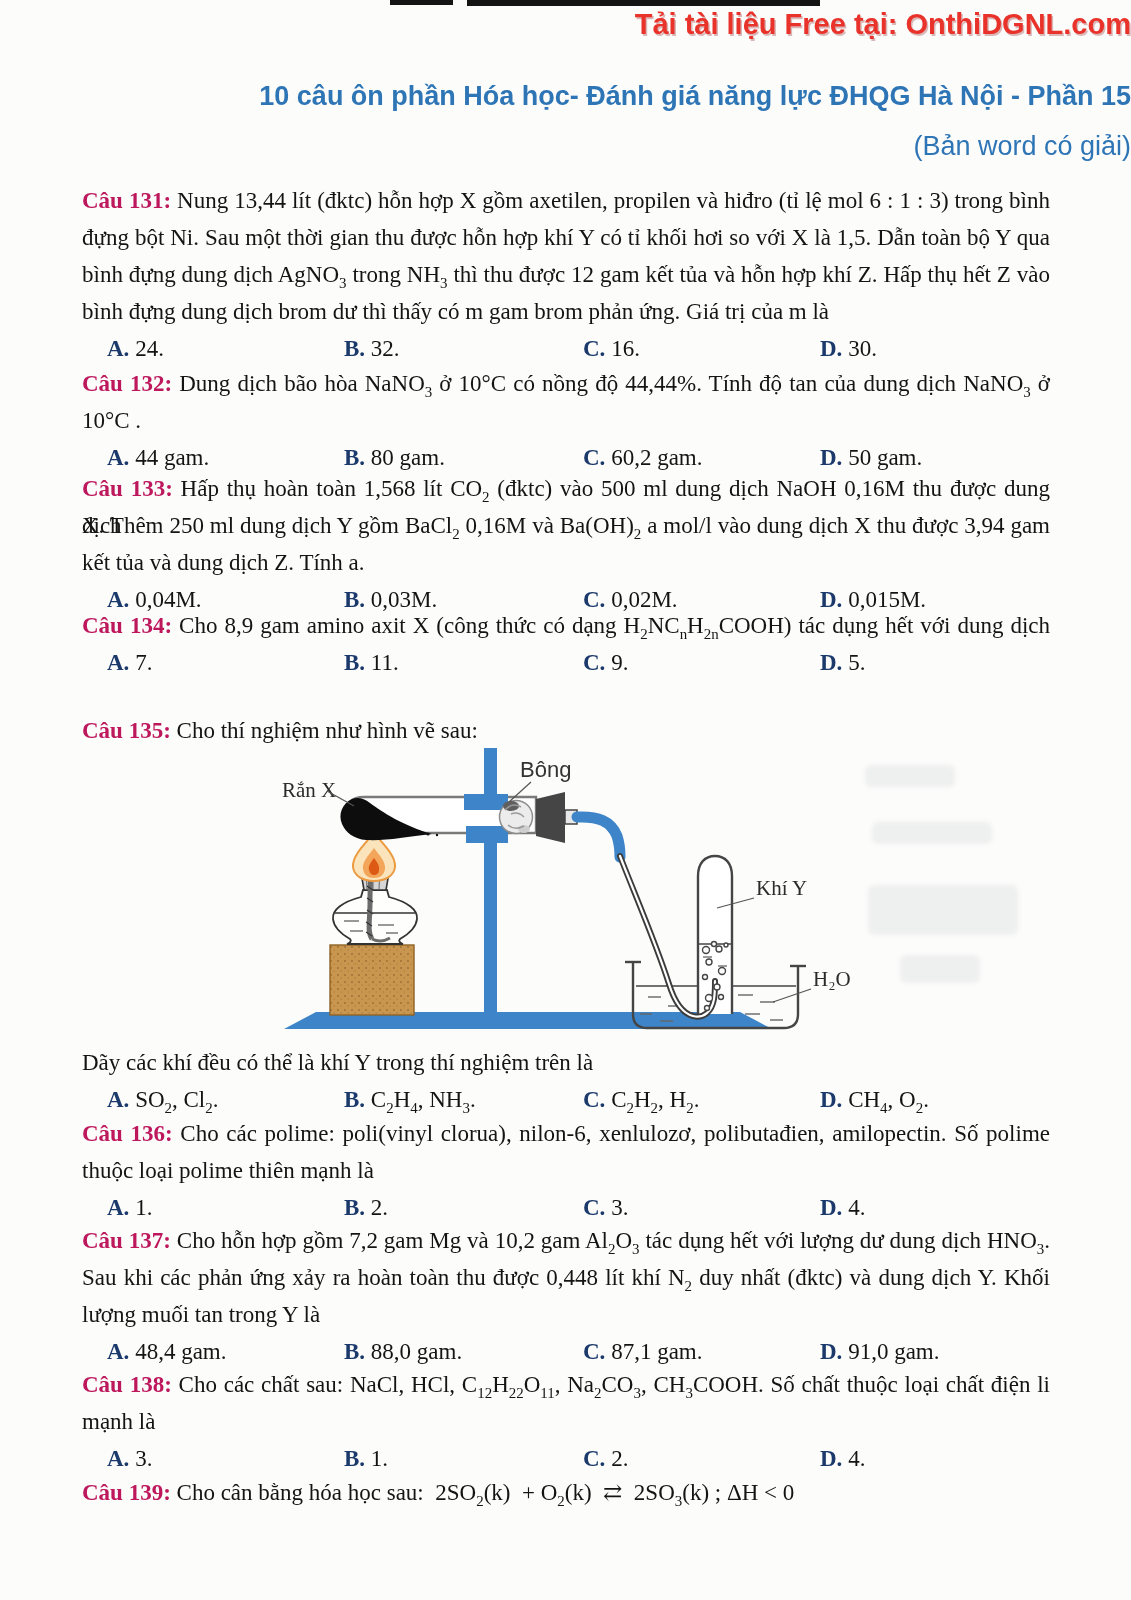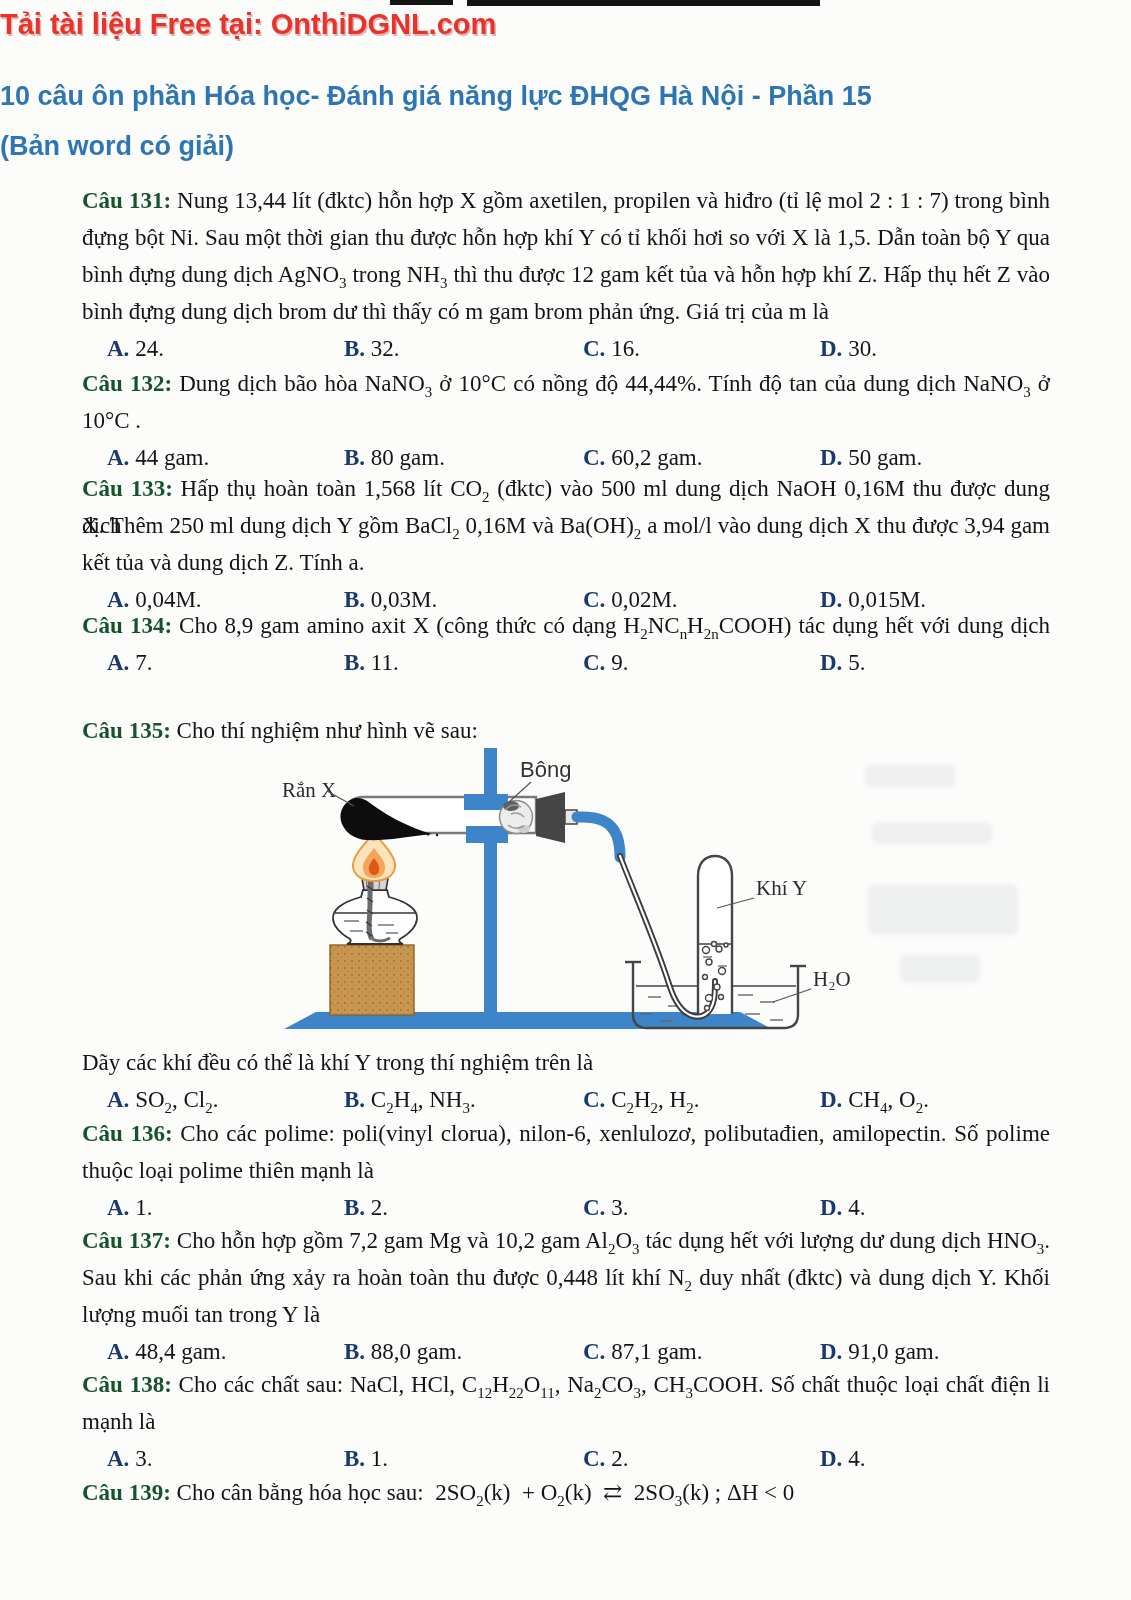--- a/index.html
+++ b/index.html
@@ -4,38 +4,38 @@
 <style>
   html,body{margin:0;padding:0;}
   body{background:#e9e9e9;}
   .page{
     position:relative; width:1131px; height:1600px; margin:0 auto;
     background:#fcfcfb; overflow:hidden;
     font-family:"Liberation Serif","DejaVu Serif","DejaVu Sans",serif;
     color:#141414;
   }
   .topstrip{position:absolute;top:0;height:5px;background:#141414;}
-  .center{position:absolute;left:0;width:100%;text-align:left;white-space:nowrap;}
+  .center{position:absolute;left:0;width:100%;text-align:right;white-space:nowrap;}
   .promo{
     top:8px; font-family:"Liberation Sans","DejaVu Sans",sans-serif;
     font-weight:bold; font-size:29px; color:#e8322a;
     text-shadow:1.5px 1.5px 0 rgba(140,25,25,.30);
   }
   .title{
     top:81px; font-family:"Liberation Sans","DejaVu Sans",sans-serif;
     font-weight:bold; font-size:27px; color:#2e75b6;
   }
   .subtitle{
     top:131px; font-family:"Liberation Sans","DejaVu Sans",sans-serif;
-    font-weight:bold; font-size:27px; color:#2e75b6;
+    font-weight:normal; font-size:27px; color:#2e75b6;
   }
   .qb{position:absolute; left:82px; width:968px; font-size:23px;}
   .ln{line-height:37px; height:37px; text-align:left;}
   .jl{text-align:justify; text-align-last:justify;}
-  b.qn{color:#14532d; font-weight:bold;}
+  b.qn{color:#be185d; font-weight:bold;}
   sub{font-size:65%; line-height:0;}
   .opts{position:relative; height:37px; line-height:37px;}
   .opt{position:absolute; white-space:nowrap;}
   .opt b{color:#1b3a6b;}
   .oA{left:25px}.oB{left:262px}.oC{left:501px}.oD{left:738px}
   .diagram{position:absolute; left:250px; top:733px; width:720px; height:302px;}
   .smudge{position:absolute; background:rgba(100,106,118,.09); filter:blur(2px); border-radius:6px;}
   svg text{font-family:"Liberation Serif","DejaVu Serif","DejaVu Sans",serif;}
   svg .sans{font-family:"Liberation Sans","DejaVu Sans",sans-serif;}
 </style>
@@ -45,21 +45,21 @@
 <div class="page">
 
   <div class="topstrip" style="left:390px;width:63px;"></div>
   <div class="topstrip" style="left:467px;width:353px;height:6px;"></div>
 
   <div class="center promo">Tải tài liệu Free tại: OnthiDGNL.com</div>
   <div class="center title">10 câu ôn phần Hóa học- Đánh giá năng lực ĐHQG Hà Nội - Phần 15</div>
   <div class="center subtitle">(Bản word có giải)</div>
 
   <div class="qb" style="top:182px">
-    <div class="ln jl"><b class="qn">Câu 131:</b><span> Nung 13,44 lít (đktc) hỗn hợp X gồm axetilen, propilen và hiđro (tỉ lệ mol 2 : 1 : 7) trong bình</span></div>
+    <div class="ln jl"><b class="qn">Câu 131:</b><span> Nung 13,44 lít (đktc) hỗn hợp X gồm axetilen, propilen và hiđro (tỉ lệ mol 6 : 1 : 3) trong bình</span></div>
     <div class="ln jl">đựng bột Ni. Sau một thời gian thu được hỗn hợp khí Y có tỉ khối hơi so với X là 1,5. Dẫn toàn bộ Y qua</div>
     <div class="ln jl">bình đựng dung dịch AgNO<sub>3</sub> trong NH<sub>3</sub> thì thu được 12 gam kết tủa và hỗn hợp khí Z. Hấp thụ hết Z vào</div>
     <div class="ln">bình đựng dung dịch brom dư thì thấy có m gam brom phản ứng. Giá trị của m là</div>
     <div class="opts">
       <span class="opt oA"><b>A.</b> <span>24.</span></span>
       <span class="opt oB"><b>B.</b> <span>32.</span></span>
       <span class="opt oC"><b>C.</b> <span>16.</span></span>
       <span class="opt oD"><b>D.</b> <span>30.</span></span>
     </div>
   </div>

